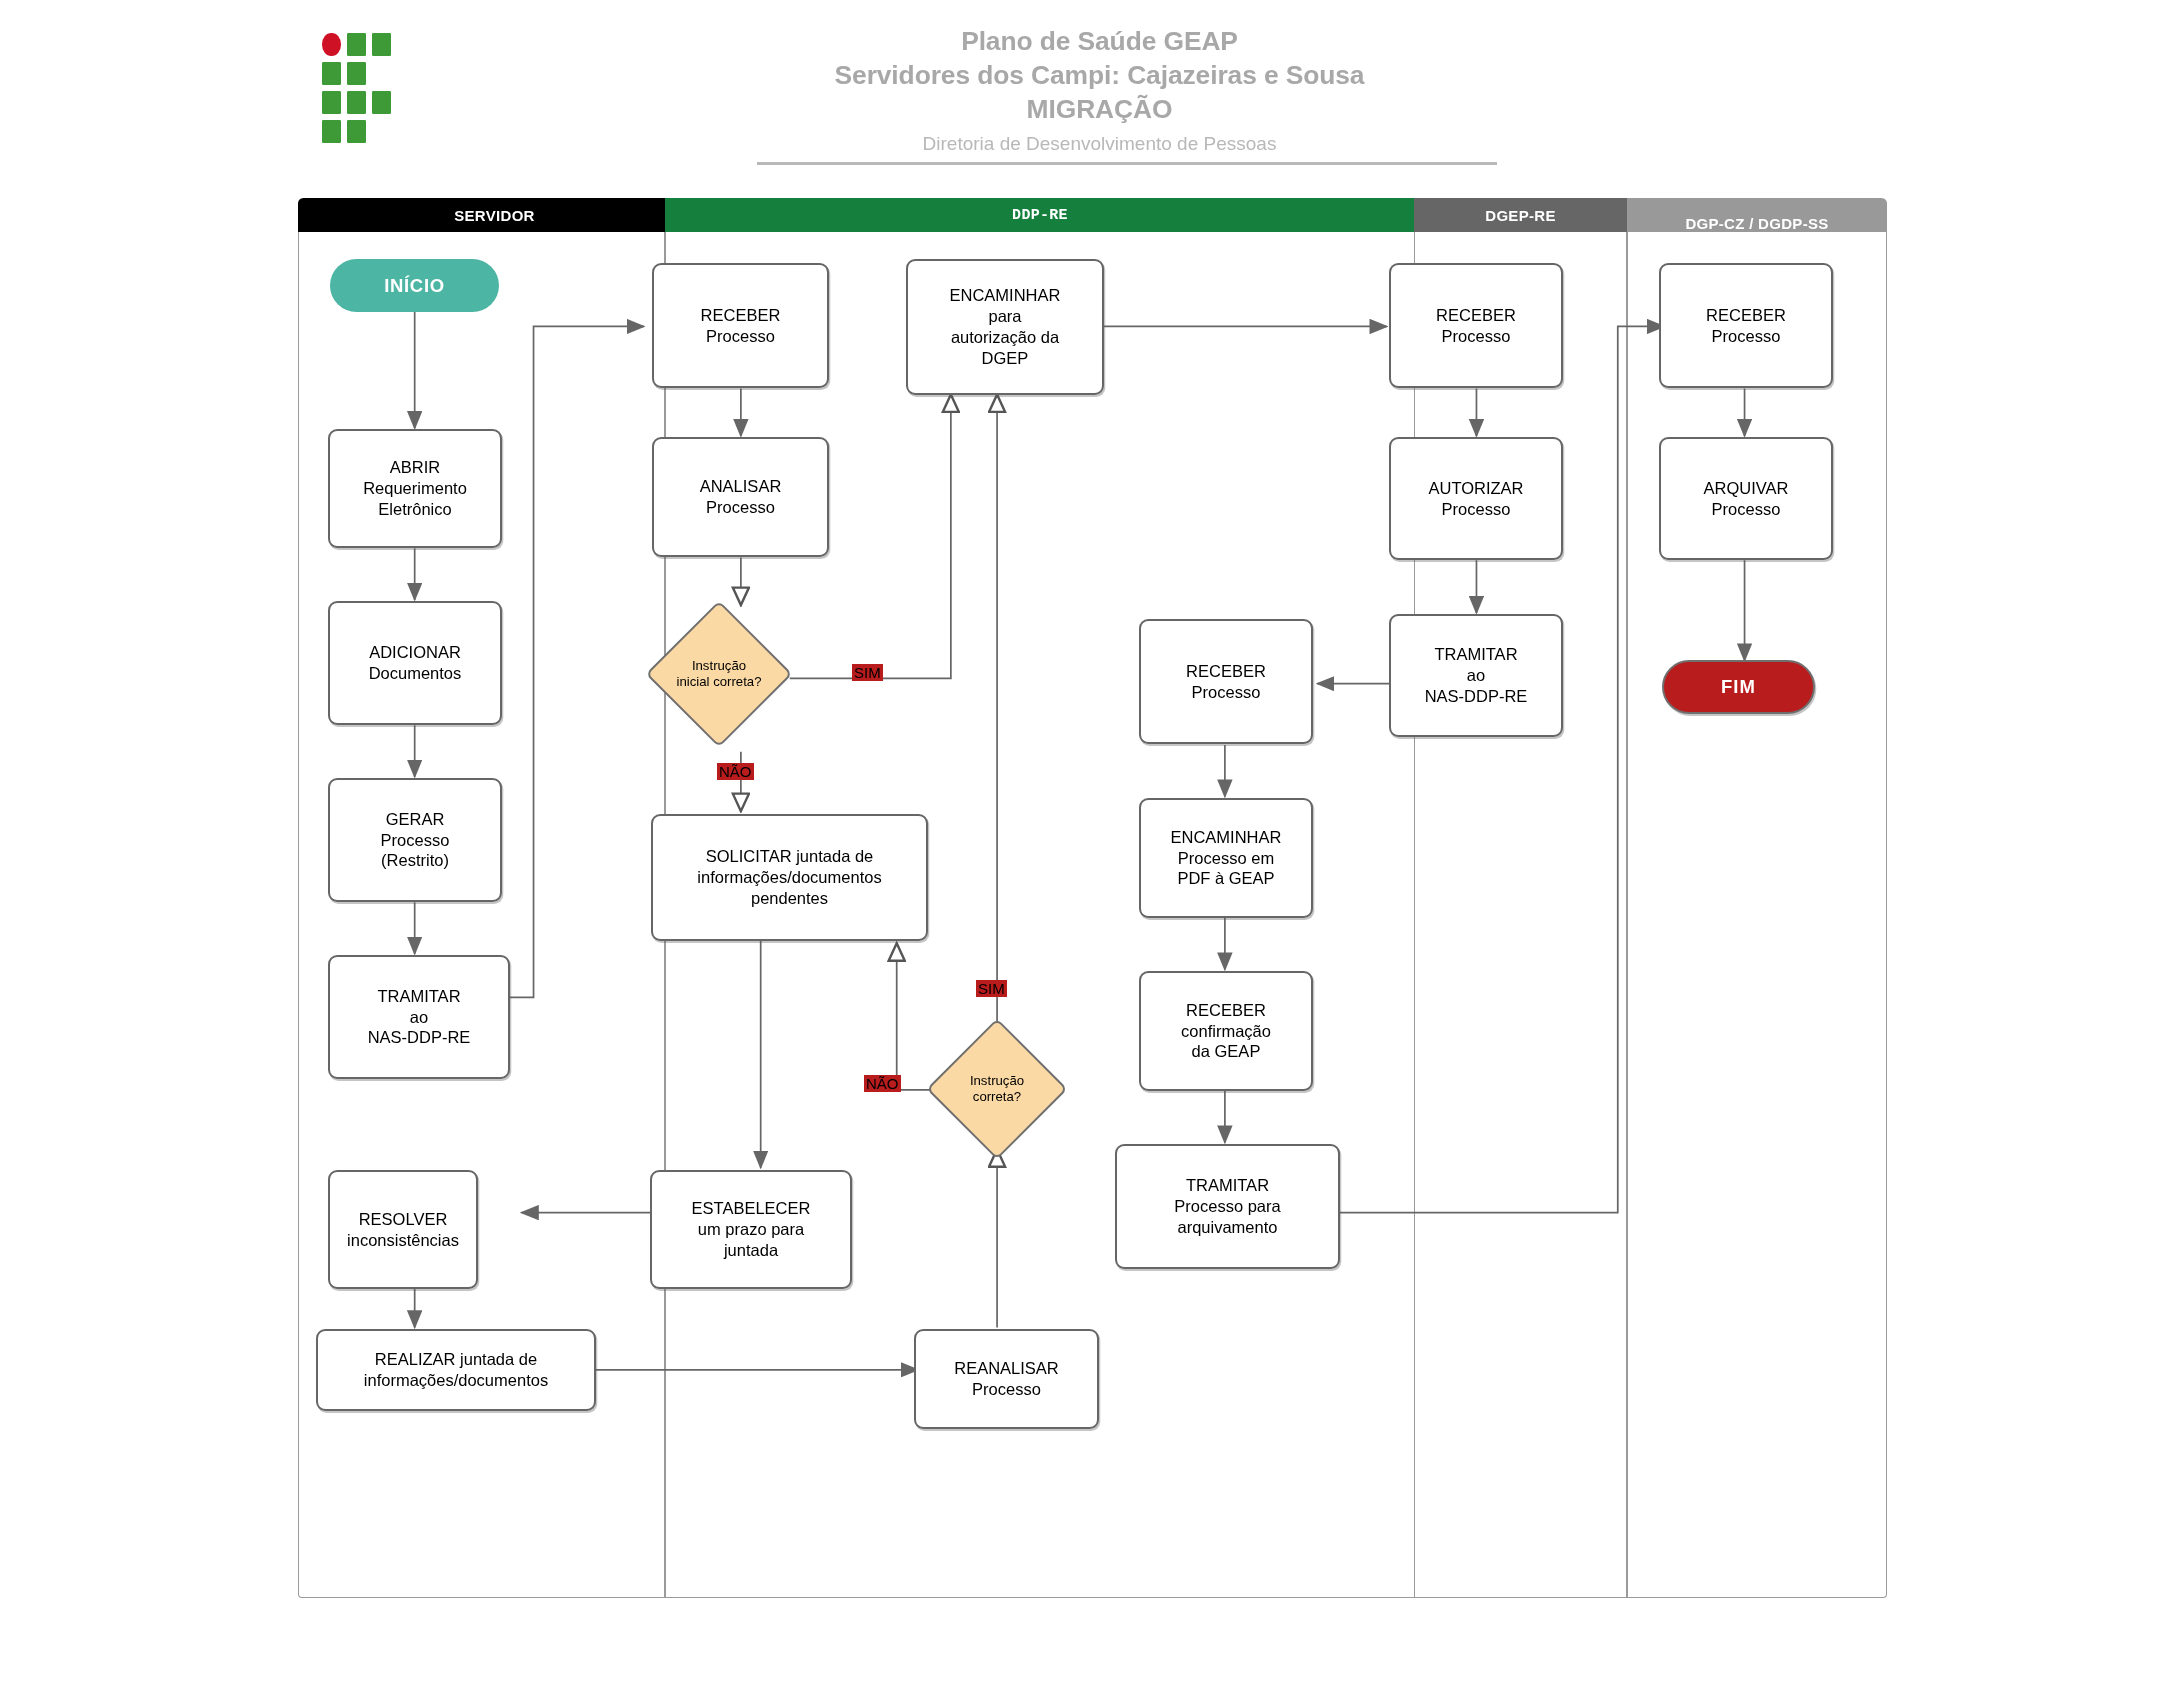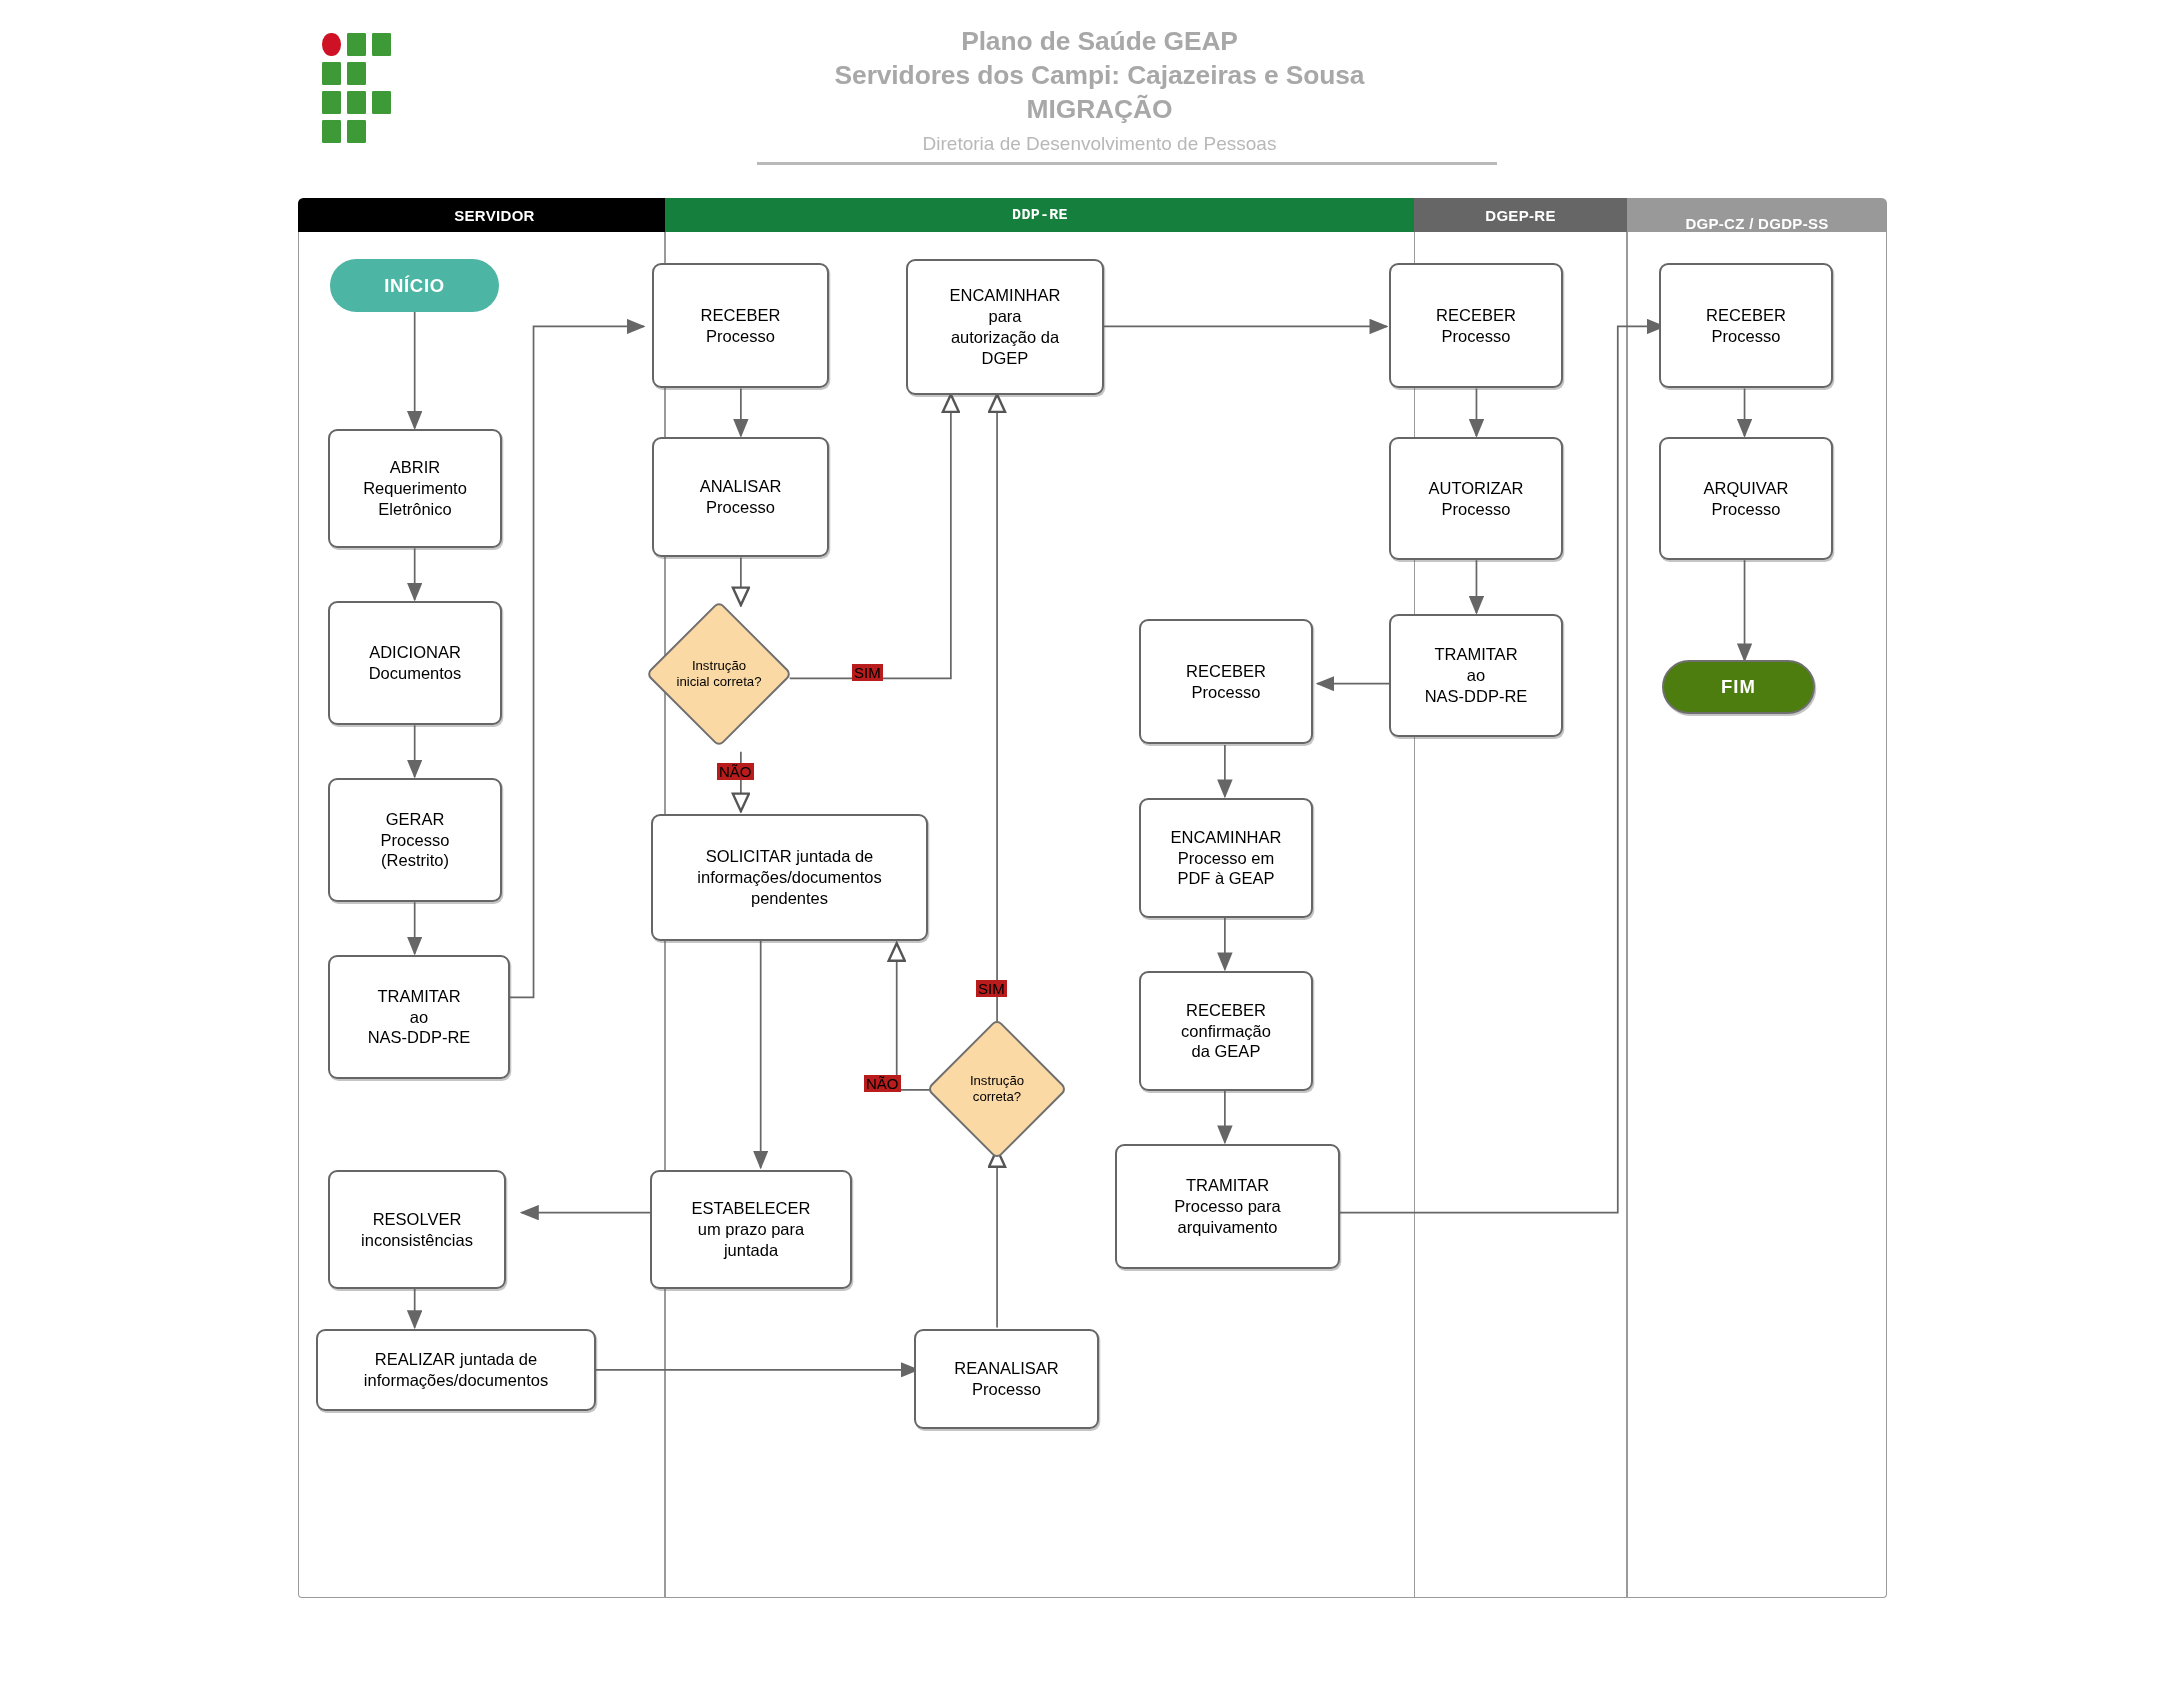--- a/index.html
+++ b/index.html
@@ -37,21 +37,21 @@
   .lane-body.b3{border-bottom-right-radius:4px;}
 
   
   .node{position:absolute;box-sizing:border-box;display:flex;align-items:center;
     justify-content:center;text-align:center;z-index:6;}
   .proc{background:#ffffff;border:2px solid #666666;border-radius:9.2px;
     color:#000000;font-size:16.5px;line-height:1.27;
     box-shadow:1.3px 2px 0 rgba(90,90,90,.35);}
   .term{border-radius:46px;color:#ffffff;font-weight:bold;font-size:18.5px;letter-spacing:0.7px;}
   .term.start{background:#4cb5a3;}
-  .term.end{background:#4d7c0f;border:2px solid #6f6f6f;letter-spacing:1px;
+  .term.end{background:#b91c1c;border:2px solid #6f6f6f;letter-spacing:1px;
     box-shadow:1.3px 2px 0 rgba(90,90,90,.35);}
   .term.start span{}
   .diamond{z-index:6;position:absolute;}
   .diamond .dshape{position:absolute;left:0;top:0;width:100%;height:100%;
     background:#fbd9a5;border:2px solid #6f6f6f;border-radius:6.6px;
     transform:rotate(45deg);box-sizing:border-box;}
   .diamond .dtxt{position:absolute;left:0;top:0;width:100%;height:100%;
     display:flex;align-items:center;justify-content:center;text-align:center;
     font-size:13.2px;line-height:1.25;color:#000;}
 
@@ -175,21 +175,21 @@
 </div>
 <div class="node proc" style="left:328px;top:601px;width:174px;height:124px;">
   <span class="ml">ADICIONAR<br>Documentos</span>
 </div>
 <div class="node proc" style="left:328px;top:778px;width:174px;height:124px;">
   <span class="ml">GERAR<br>Processo<br>(Restrito)</span>
 </div>
 <div class="node proc" style="left:328px;top:955px;width:182px;height:124px;">
   <span class="ml">TRAMITAR<br>ao<br>NAS-DDP-RE</span>
 </div>
-<div class="node proc" style="left:328px;top:1170px;width:178px;height:119px;">
+<div class="node proc" style="left:328px;top:1170px;width:150px;height:119px;">
   <span class="ml">RESOLVER<br>inconsistências</span>
 </div>
 <div class="node proc" style="left:316px;top:1329px;width:280px;height:82px;">
   <span class="ml">REALIZAR  juntada de<br>informações/documentos</span>
 </div>
 
 <div class="node proc" style="left:652px;top:263px;width:177px;height:125px;">
   <span class="ml">RECEBER<br>Processo</span>
 </div>
 <div class="node proc" style="left:652px;top:437px;width:177px;height:120px;">

